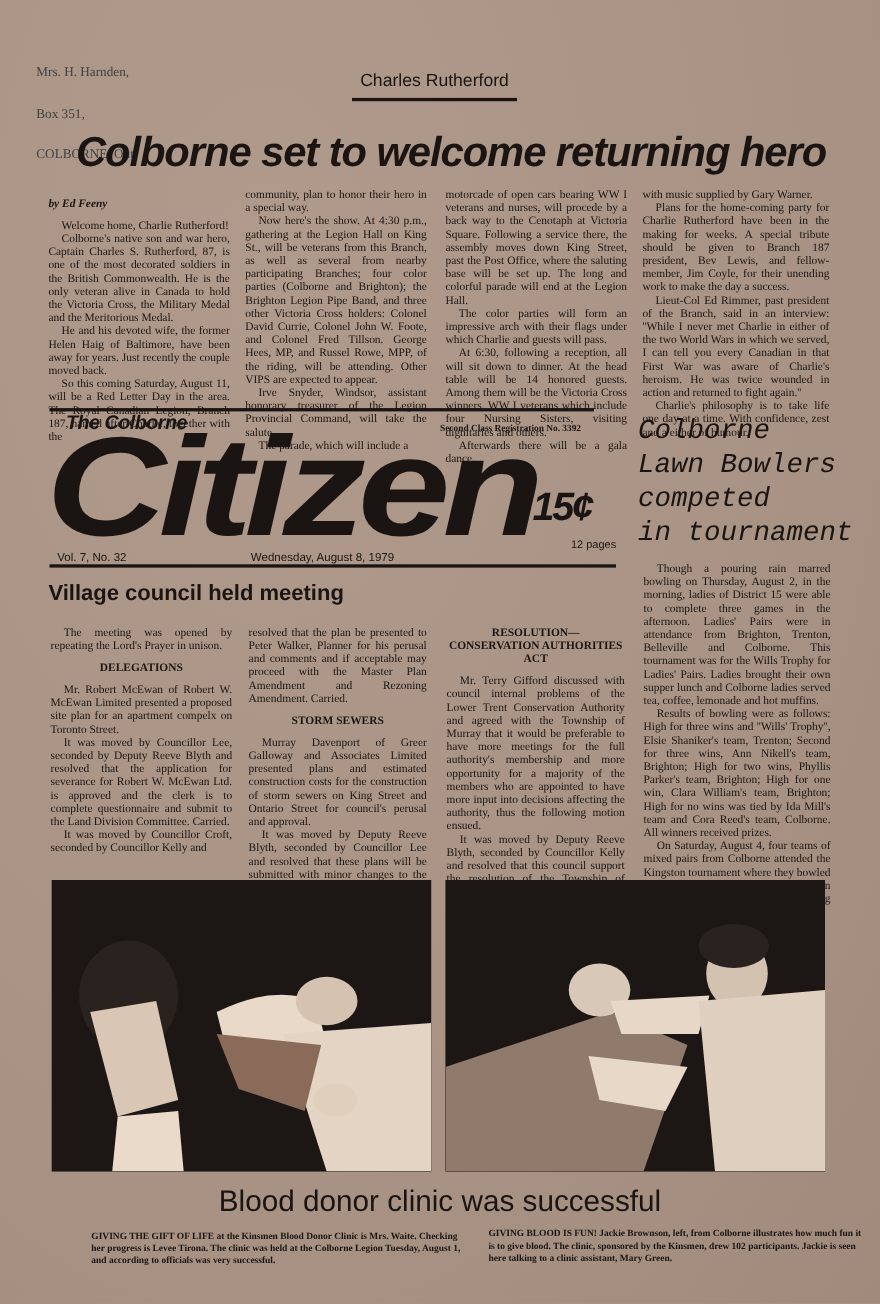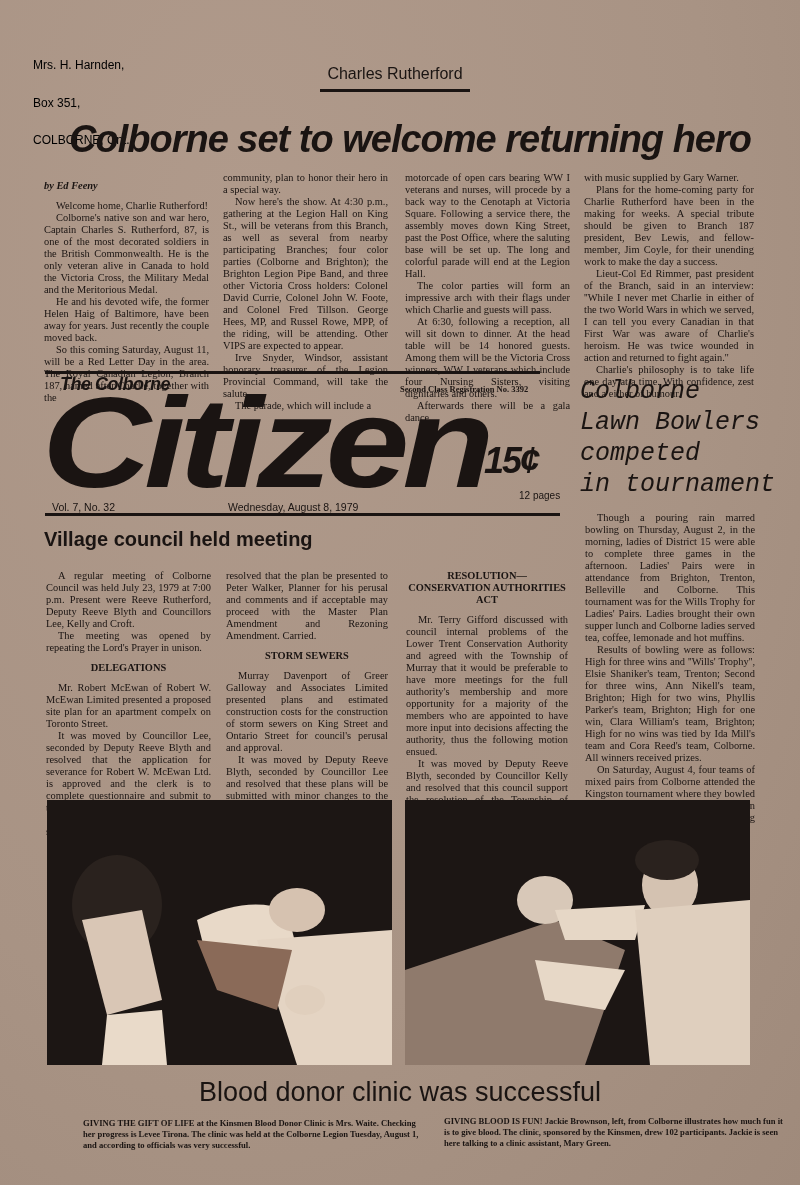--- a/index.html
+++ b/index.html
@@ -4,21 +4,21 @@
 <style>
   html, body { margin:0; padding:0; }
   body {
     width:800px; height:1185px; overflow:hidden; position:relative;
     background:#a89384;
     background-image: radial-gradient(ellipse at 30% 20%, #b09a8b 0%, #a89384 60%, #9f8a7b 100%);
     color:#1a1412;
     font-family:"Liberation Serif", serif;
   }
   .abs { position:absolute; }
-  .mailing { left:33px; top:34px; font-family:Liberation Sans, sans-serif; font-size:12px; line-height:12.5px; color:#000000; white-space:pre; }
+  .mailing { left:33px; top:34px; font-family:Liberation Serif, serif; font-size:12px; line-height:12.5px; color:#404040; white-space:pre; }
   .kicker { left:320px; top:65px; width:150px; text-align:center; font-family:"Liberation Sans", sans-serif; font-size:16px; }
   .kicker-rule { left:320px; top:89px; width:150px; height:3px; background:#1a1412; }
   .headline1 { left:60px; top:118px; width:700px; text-align:center; font-family:"Liberation Sans", sans-serif; font-weight:bold; font-style:italic; font-size:38px; letter-spacing:-1px; }
   .col { font-size:10.4px; line-height:12px; text-align:justify; }
   .col p { margin:0; text-indent:12px; }
   .byline { font-style:italic; font-weight:bold; text-indent:0 !important; margin-bottom:8px !important; }
   .hr-thick { height:3px; background:#1a1412; }
   .mast-small { left:60px; top:374px; font-family:"Liberation Sans", sans-serif; font-weight:bold; font-style:italic; font-size:18px; letter-spacing:-0.5px; }
   .mast-big { left:42px; top:378px; font-family:"Liberation Sans", sans-serif; font-weight:bold; font-style:italic; font-size:128px; letter-spacing:-6px; line-height:130px; transform:scaleX(1.18); transform-origin:left; }
   .regno { left:400px; top:384px; font-family:"Liberation Serif", serif; font-weight:bold; font-size:8.5px; }
@@ -90,21 +90,20 @@
   <div>in tournament</div>
 </div>
 <div class="abs col" style="left:585px; top:512px; width:170px;">
   <p>Though a pouring rain marred bowling on Thursday, August 2, in the morning, ladies of District 15 were able to complete three games in the afternoon. Ladies' Pairs were in attendance from Brighton, Trenton, Belleville and Colborne. This tournament was for the Wills Trophy for Ladies' Pairs. Ladies brought their own supper lunch and Colborne ladies served tea, coffee, lemonade and hot muffins.</p>
   <p>Results of bowling were as follows: High for three wins and ''Wills' Trophy'', Elsie Shaniker's team, Trenton; Second for three wins, Ann Nikell's team, Brighton; High for two wins, Phyllis Parker's team, Brighton; High for one win, Clara William's team, Brighton; High for no wins was tied by Ida Mill's team and Cora Reed's team, Colborne. All winners received prizes.</p>
   <p>On Saturday, August 4, four teams of mixed pairs from Colborne attended the Kingston tournament where they bowled for the CKLC Trophy. While they won no honours, they did some good bowling and all reported a good time.</p>
 </div>
 
 <div class="abs headline2">Village council held meeting</div>
 <div class="abs col" style="left:46px; top:570px; width:165px;">
-  <p>A regular meeting of Colborne Council was held July 23, 1979 at 7:00 p.m. Present were Reeve Rutherford, Deputy Reeve Blyth and Councillors Lee, Kelly and Croft.</p>
   <p>The meeting was opened by repeating the Lord's Prayer in unison.</p>
   <p class="subhead">DELEGATIONS</p>
   <p>Mr. Robert McEwan of Robert W. McEwan Limited presented a proposed site plan for an apartment compelx on Toronto Street.</p>
   <p>It was moved by Councillor Lee, seconded by Deputy Reeve Blyth and resolved that the application for severance for Robert W. McEwan Ltd. is approved and the clerk is to complete questionnaire and submit to the Land Division Committee. Carried.</p>
   <p>It was moved by Councillor Croft, seconded by Councillor Kelly and</p>
 </div>
 <div class="abs col" style="left:226px; top:570px; width:162px;">
   <p style="text-indent:0">resolved that the plan be presented to Peter Walker, Planner for his perusal and comments and if acceptable may proceed with the Master Plan Amendment and Rezoning Amendment. Carried.</p>
   <p class="subhead">STORM SEWERS</p>
   <p>Murray Davenport of Greer Galloway and Associates Limited presented plans and estimated construction costs for the construction of storm sewers on King Street and Ontario Street for council's perusal and approval.</p>

